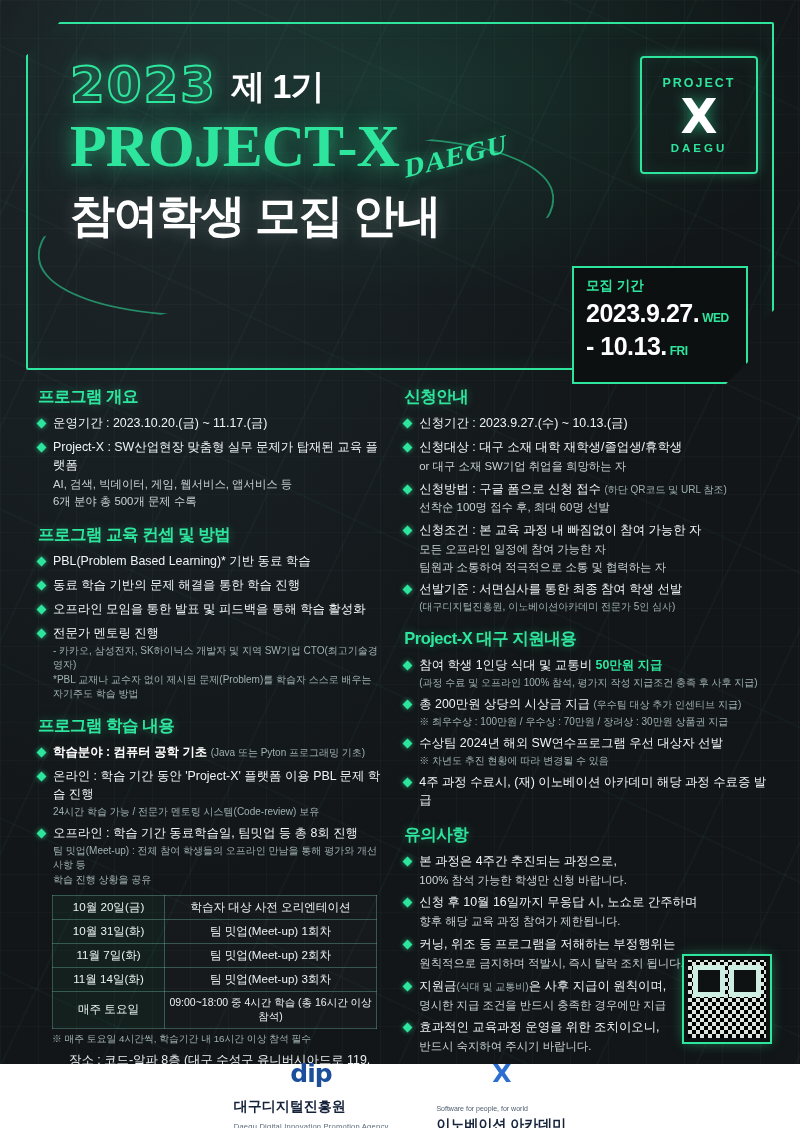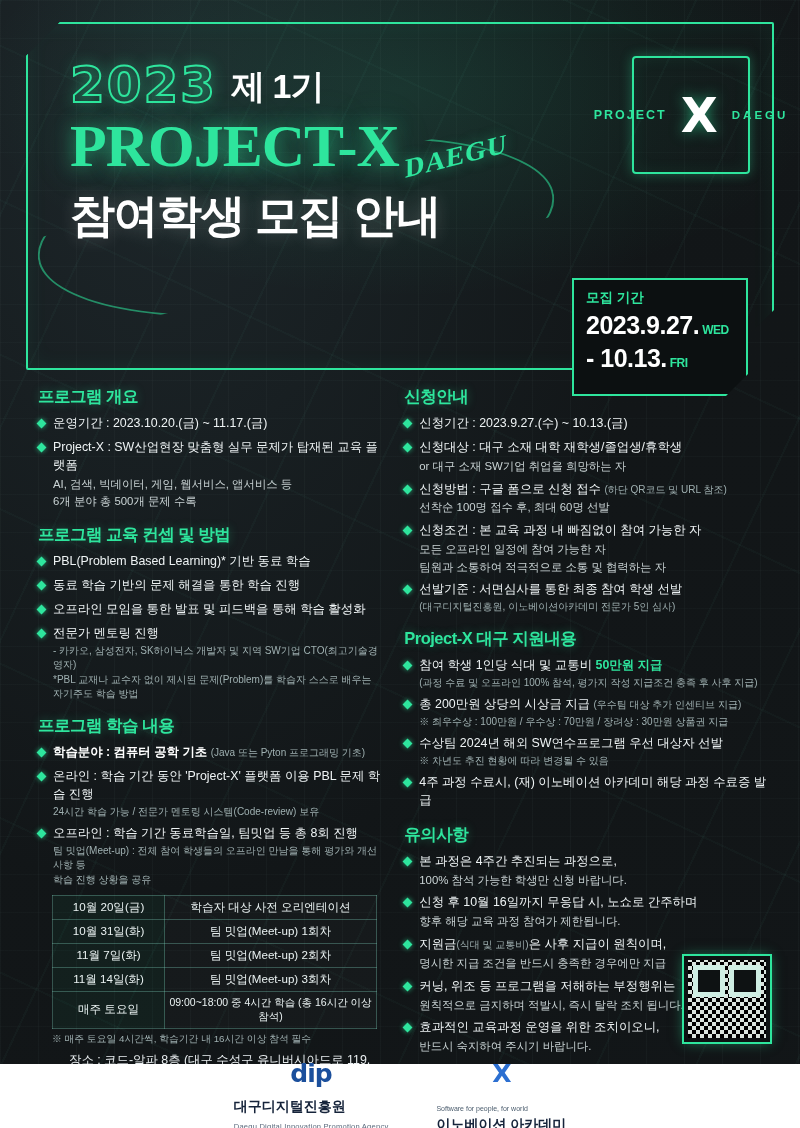--- a/index.html
+++ b/index.html
@@ -101,37 +101,37 @@
     position: absolute; left: 10px; top: 120px; width: 520px; height: 170px;
     border: 2px solid rgba(46,229,157,0.55);
     border-radius: 50%;
     transform: rotate(-7deg);
     clip-path: polygon(0 38%, 100% 0%, 100% 62%, 0 100%);
     pointer-events:none;
   }
 
   
   .logo-badge {
-    position: absolute; right: 24px; top: 34px; width: 118px; height: 118px;
+    position: absolute; right: 16px; top: 34px; width: 118px; height: 118px;
     border: 2px solid #2ee59d; border-radius: 4px;
     box-shadow: 0 0 12px rgba(46,229,157,0.35), inset 0 0 16px rgba(46,229,157,0.08);
-    display: flex; align-items: center; justify-content: center;
-    gap: 14px;
+    display: flex; flex-direction: column; align-items: center; justify-content: center;
+    gap: 2px;
   }
   .logo-badge .lb-top { font-size: 12.5px; color: #2ee59d; letter-spacing: 2px; font-weight: 700;}
   .logo-badge .lb-x {
     font-size: 48px; font-weight: 700; color: #ffffff; line-height: 1;
     font-family: "DejaVu Sans", sans-serif;
     text-shadow: 0 0 14px rgba(46,229,157,0.6);
   }
   .logo-badge .lb-bottom { font-size: 11.5px; color: #2ee59d; letter-spacing: 3px; font-weight: 700;}
 
   
   .datebox {
-    position: absolute; right: 26px; top: 256px; width: 176px; height: 118px;
+    position: absolute; right: 26px; top: 244px; width: 176px; height: 118px;
     background: #0c1011;
     border: 2px solid #2ee59d;
     box-shadow: 0 0 14px rgba(46,229,157,0.35);
     padding: 9px 10px 8px 12px;
     clip-path: polygon(0 0, 100% 0, 100% calc(100% - 22px), calc(100% - 22px) 100%, 0 100%);
   }
   .datebox .dlabel { font-size: 13.5px; color: #2ee59d; font-weight: 700; margin-bottom: 4px;}
   .datebox .d1 { font-size: 25px; font-weight: 700; color: #fff; letter-spacing: -0.5px;}
   .datebox .d1 .dow { font-size: 12px; color: #2ee59d; margin-left: 3px; }
   .datebox .d2 { font-size: 25px; font-weight: 700; color: #fff; margin-top: 4px; letter-spacing: -0.5px;}
@@ -417,26 +417,26 @@
       <ul class="items">
         <li>
           <span>본 과정은 4주간 추진되는 과정으로,</span>
           <span class="sub">100% 참석 가능한 학생만 신청 바랍니다.</span>
         </li>
         <li>
           <span>신청 후 10월 16일까지 무응답 시, 노쇼로 간주하며</span>
           <span class="sub">향후 해당 교육 과정 참여가 제한됩니다.</span>
         </li>
         <li>
+          <span>커닝, 위조 등 프로그램을 저해하는 부정행위는</span>
+          <span class="sub">원칙적으로 금지하며 적발시, 즉시 탈락 조치 됩니다.</span>
+        </li>
+        <li>
           <span>지원금</span><span class="tiny" style="display:inline">(식대 및 교통비)</span><span>은 사후 지급이 원칙이며,</span>
           <span class="sub">명시한 지급 조건을 반드시 충족한 경우에만 지급</span>
-        </li>
-        <li>
-          <span>커닝, 위조 등 프로그램을 저해하는 부정행위는</span>
-          <span class="sub">원칙적으로 금지하며 적발시, 즉시 탈락 조치 됩니다.</span>
         </li>
         <li>
           <span>효과적인 교육과정 운영을 위한 조치이오니,</span>
           <span class="sub">반드시 숙지하여 주시기 바랍니다.</span>
         </li>
       </ul>
     </div>
   </div>
 
   <div class="qr"></div>

